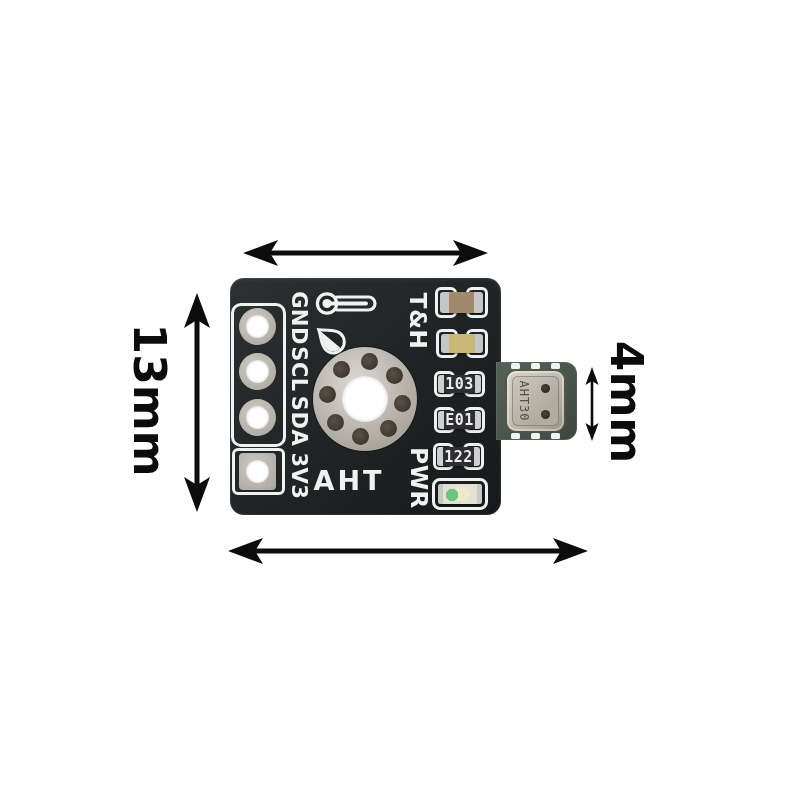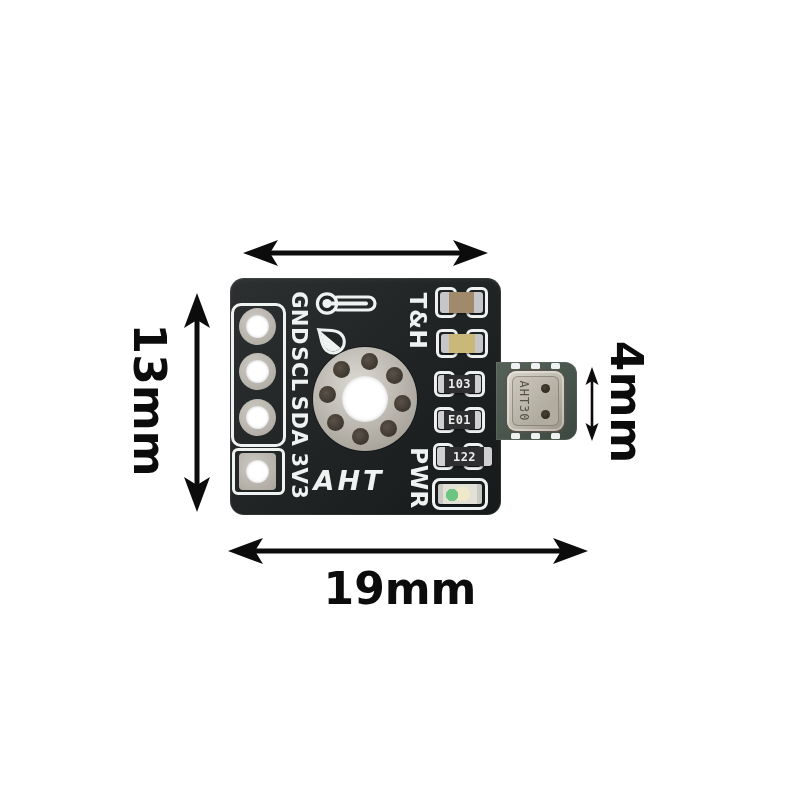--- a/index.html
+++ b/index.html
@@ -22,21 +22,21 @@
     border-radius:14px;
     box-shadow:inset 0 0 0 1px rgba(255,255,255,.07), inset 0 2px 5px rgba(255,255,255,.05);}
   .board-tab{position:absolute;left:496px;top:362px;width:81px;height:78px;
     background:linear-gradient(135deg,#566258 0%,#47544b 60%,#3c473f 100%);
     border-radius:0 12px 12px 0;
     box-shadow:inset 0 0 0 1px rgba(255,255,255,.08);}
 
   
   .silk{color:var(--silk);font-weight:700;position:absolute;white-space:nowrap;line-height:1;}
   .silk.vert{transform:translate(-50%,-50%) rotate(90deg);}
-  .silk.horiz{transform:translate(-50%,-50%);font-style:italic;}
+  .silk.horiz{transform:translate(-50%,-50%);}
   .pin-label{font-size:21px;letter-spacing:.5px;}
   .group-label{font-size:23px;letter-spacing:.5px;}
   .product-label{font-size:27px;letter-spacing:3px;}
 
   .conn-outline{position:absolute;border:3px solid var(--silk);background:transparent;}
   .hole-ring{position:absolute;width:37px;height:37px;border-radius:50%;
     background:radial-gradient(circle at 40% 35%,#cdcac3,#a9a59d);}
   .hole-ring.square{border-radius:4px;}
   .hole-core{position:absolute;left:7px;top:7px;width:23px;height:23px;border-radius:50%;
     background:var(--holewhite);box-shadow:inset 0 0 3px rgba(0,0,0,.25);}
@@ -49,21 +49,21 @@
     background:#fff;box-shadow:inset 0 0 4px rgba(0,0,0,.2);}
   .ring-hole{position:absolute;width:17px;height:17px;border-radius:50%;
     background:radial-gradient(circle at 40% 40%,#5a5248,#3b352e 75%);}
 
   
   .fp{position:absolute;display:flex;justify-content:space-between;}
   .fp .pad{width:42%;height:100%;border:3px solid var(--silk);border-radius:6px;box-sizing:border-box;}
   .fp .pad-single{width:100%;height:100%;border:3px solid var(--silk);border-radius:8px;box-sizing:border-box;}
   .cbody{position:absolute;border-radius:3px;display:flex;align-items:center;justify-content:center;
     box-shadow:0 1px 2px rgba(0,0,0,.5);}
-  .res-text{font-size:12px;font-weight:700;color:#ececec;letter-spacing:.5px;
+  .res-text{font-size:15px;font-weight:700;color:#ececec;letter-spacing:.5px;
     font-family:"DejaVu Sans Mono","Liberation Mono",monospace;}
 
   
   .chip{position:absolute;left:507px;top:371px;width:57px;height:60px;border-radius:9px;
     background:linear-gradient(135deg,#d9d5cb 0%,#bdb8ac 55%,#9a9488 100%);
     box-shadow:0 0 0 1.5px #59544b, inset 0 0 0 2px rgba(255,255,255,.35);}
   .chip-face{position:absolute;left:5px;top:5px;right:5px;bottom:5px;border-radius:6px;
     background:linear-gradient(135deg,#cdc8bd 0%,#b1aca0 70%);
     box-shadow:inset 0 0 0 1px rgba(90,85,75,.45);}
   .chip-label{position:absolute;left:17px;top:50%;transform:translate(-50%,-50%) rotate(90deg);
@@ -163,21 +163,21 @@
   </div>
   <div class="cbody" style="left:438px;top:411px;width:43px;height:18px;
        background:linear-gradient(90deg,#cfcfd1 0 15%,#2e2e30 15% 85%,#cfcfd1 85%);">
     <span class="res-text">E01</span>
   </div>
 
   <div class="fp" style="left:433px;top:443px;width:51px;height:27px;">
     <div class="pad"></div>
       <div class="pad"></div>
   </div>
-  <div class="cbody" style="left:437px;top:447px;width:55px;height:19px;
+  <div class="cbody" style="left:437px;top:447px;width:43px;height:19px;
        background:linear-gradient(90deg,#cfcfd1 0 15%,#2e2e30 15% 85%,#cfcfd1 85%);">
     <span class="res-text">122</span>
   </div>
 
   <div class="fp" style="left:432px;top:478px;width:56px;height:32px;">
     <div class="pad-single"></div>
   </div>
   <div class="cbody" style="left:438px;top:484px;width:44px;height:20px;border-radius:2px;
        background:radial-gradient(circle at 32% 55%, #6cc583 0 19%, rgba(0,0,0,0) 20%),
                   radial-gradient(circle at 55% 50%, #efe8c9 0 28%, rgba(0,0,0,0) 29%),
@@ -213,17 +213,16 @@
       <polygon points="197,293 184,328 197,320 210,328" stroke="none"></polygon>
       <polygon points="197,512 184,477 197,485 210,477" stroke="none"></polygon>
     </g>
     <g fill="#0c0c0c" stroke="#0c0c0c">
       <line x1="592" y1="380" x2="592" y2="428" stroke-width="2.6"></line>
       <polygon points="592,367 585.5,385 592,381 598.5,385" stroke="none"></polygon>
       <polygon points="592,441 585.5,423 592,427 598.5,423" stroke="none"></polygon>
     </g>
   </svg>
 
-  <div class="dim-label" style="left:400px;top:589px;">19mm</div>
   <div class="dim-label vert" style="left:149px;top:400px;">13mm</div>
   <div class="dim-label vert" style="left:626px;top:402px;">4mm</div>
 
 </div>
 
 </body></html>

